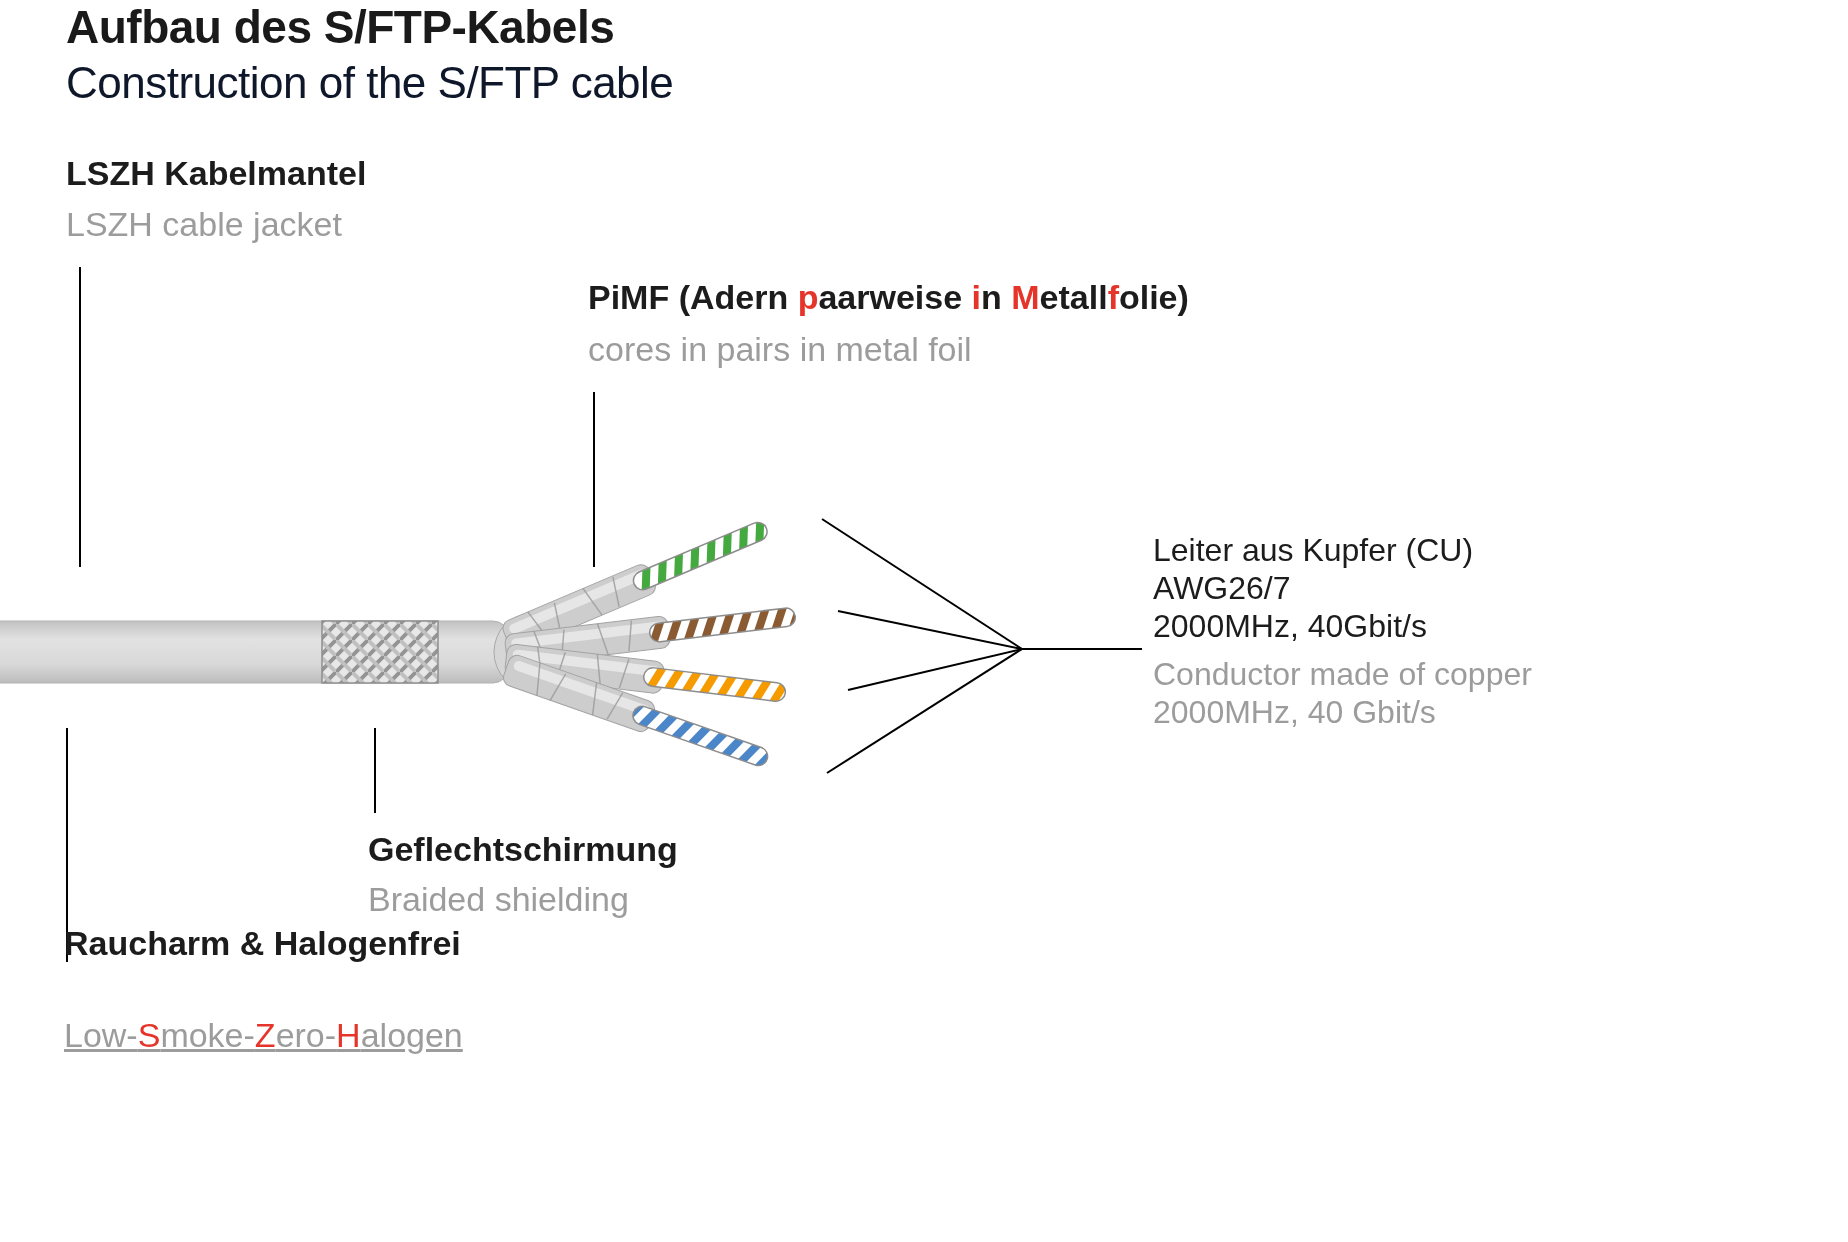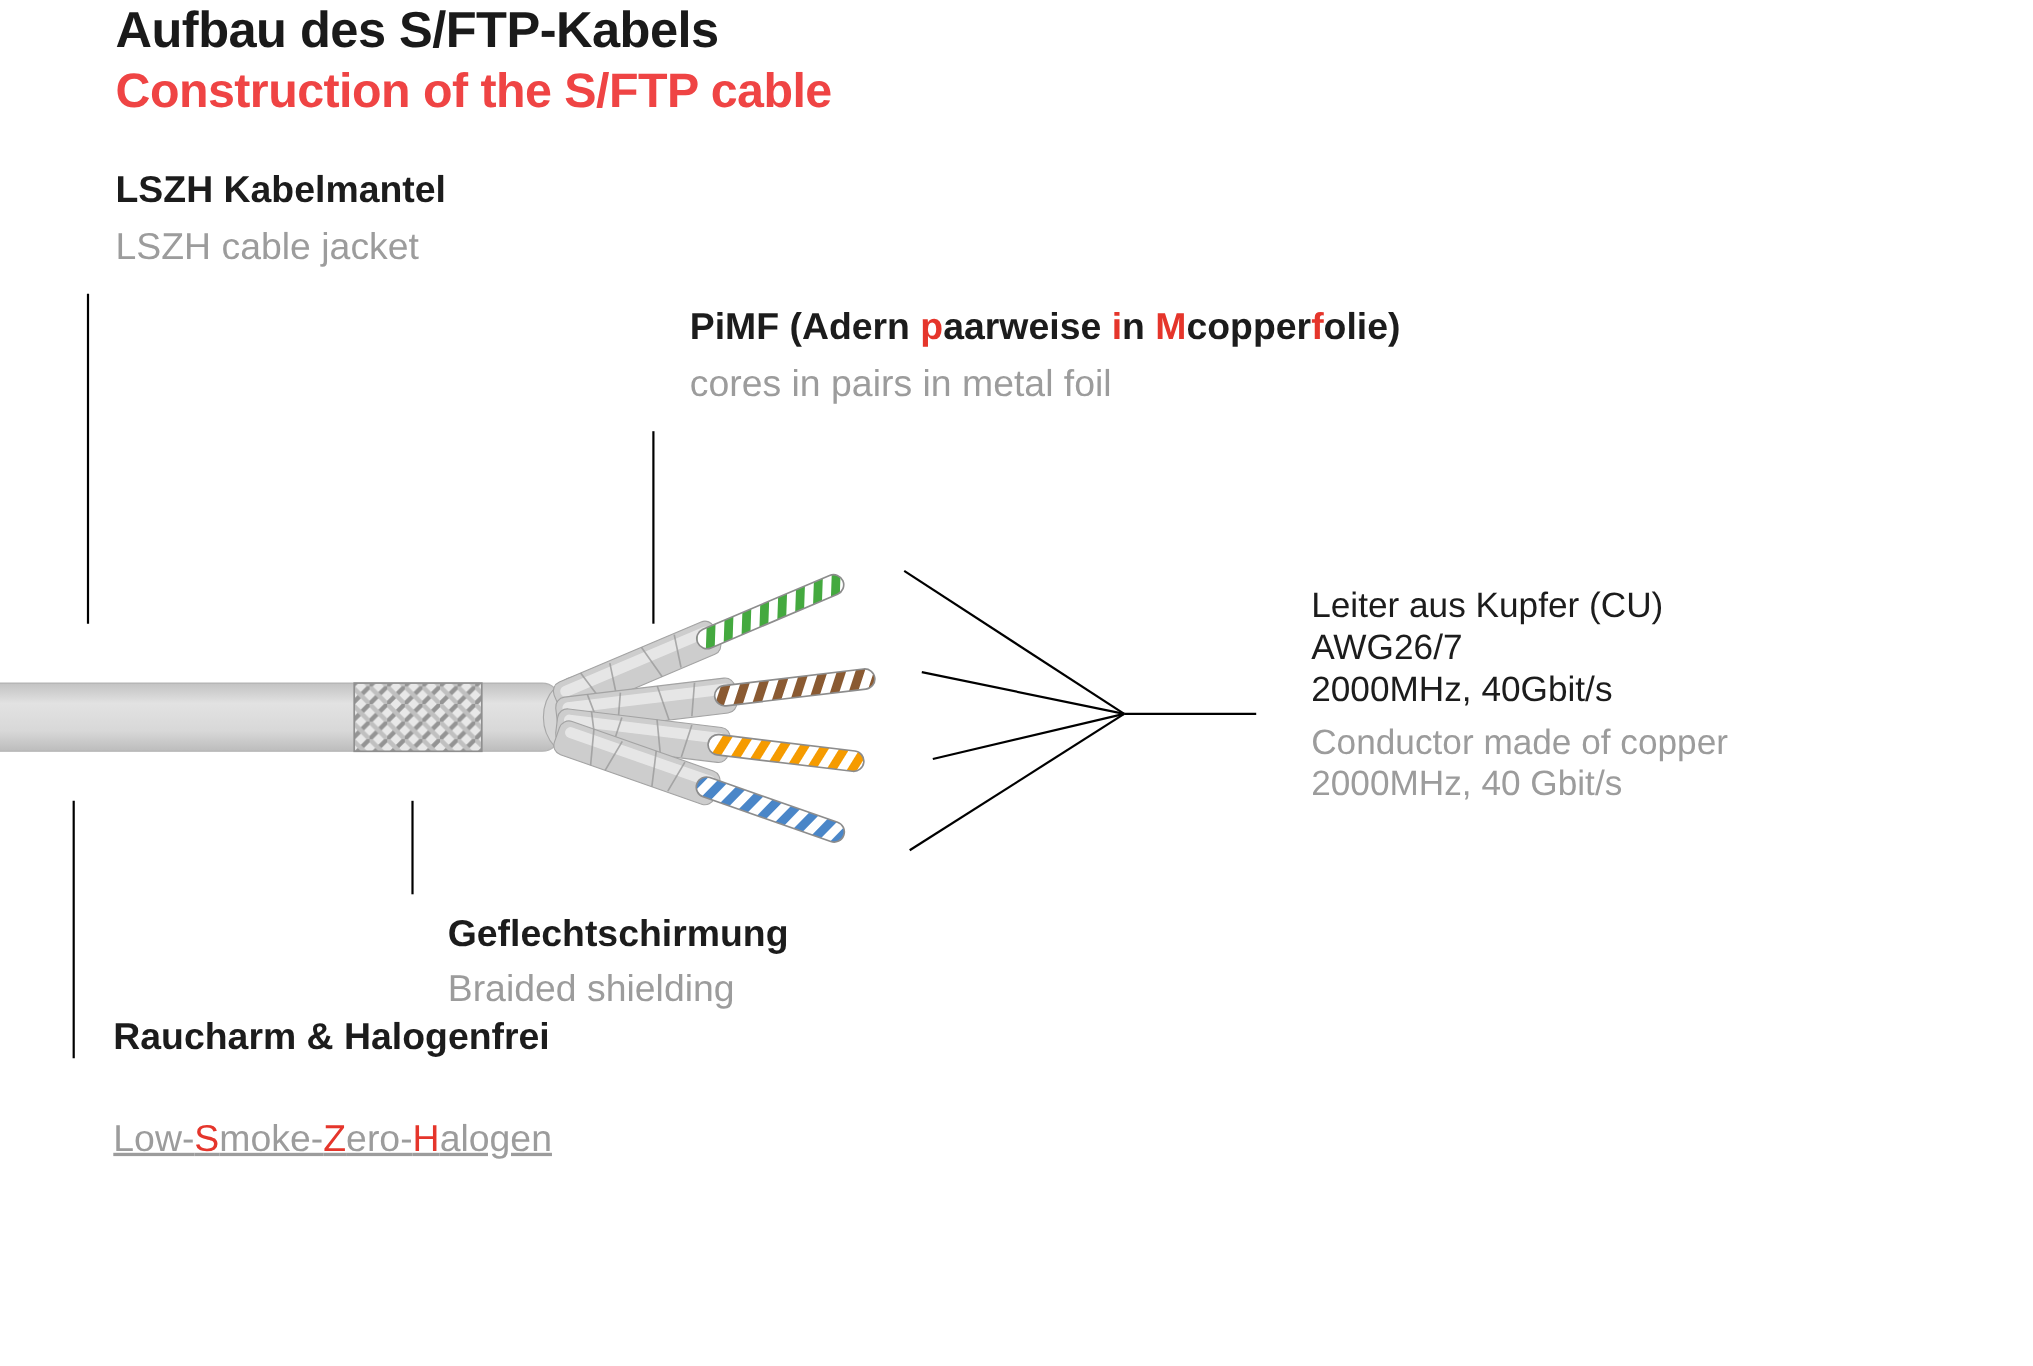--- a/index.html
+++ b/index.html
@@ -10,29 +10,29 @@
     height: 1242px;
     overflow: hidden;
     font-family: "Liberation Sans", sans-serif;
   }
   .stage {
     position: relative;
     width: 1848px;
     height: 1242px;
     background: #ffffff;
   }
-  .abs { position: absolute; margin-left: 39px; }
+  .abs { position: absolute; }
   .title-de {
     left: 66px; top: 0px;
     font-size: 46px; font-weight: bold; color: #1a1a1a;
     letter-spacing: -0.5px;
   }
   .title-en {
     left: 66px; top: 58px;
-    font-size: 44px; font-weight: bold; color: #ef4444;
+    font-size: 44px; font-weight: normal; color: #0f172a;
     letter-spacing: -0.5px;
   }
   .lbl-de { font-size: 34px; color: #1c1c1c; white-space: nowrap; font-weight: bold; }
   .lbl-en { font-size: 34px; color: #9c9c9c; white-space: nowrap; }
   .red    { color: #e5352b; }
   .lszh-de    { left: 66px;  top: 154px; }
   .lszh-en    { left: 66px;  top: 205px; }
   .pimf-de    { left: 588px; top: 278px; }
   .pimf-en    { left: 588px; top: 330px; text-align: right; }
   .cond-block { left: 1153px; top: 531px; }
@@ -138,21 +138,21 @@
     </g>
   </svg>
 
   <div class="abs title-de">Aufbau des S/FTP-Kabels</div>
   <div class="abs title-en">Construction of the S/FTP cable</div>
 
   <div class="abs lbl-de lszh-de">LSZH Kabelmantel</div>
   <div class="abs lbl-en lszh-en">LSZH cable jacket</div>
 
   <div class="abs lbl-de pimf-de">
-    <span>PiMF (Adern </span><span class="red">p</span><span>aarweise </span><span class="red">i</span><span>n </span><span class="red">M</span><span>copper</span><span class="red">f</span><span>olie)</span>
+    <span>PiMF (Adern </span><span class="red">p</span><span>aarweise </span><span class="red">i</span><span>n </span><span class="red">M</span><span>etall</span><span class="red">f</span><span>olie)</span>
   </div>
   <div class="abs lbl-en pimf-en">cores in pairs in metal foil</div>
 
   <div class="abs cond-block">
     <div class="de-line">Leiter aus Kupfer (CU)</div>
     <div class="de-line">AWG26/7</div>
     <div class="de-line">2000MHz, 40Gbit/s</div>
     <div class="en-group">
       <div class="en-line">Conductor made of copper</div>
       <div class="en-line">2000MHz, 40 Gbit/s</div>

